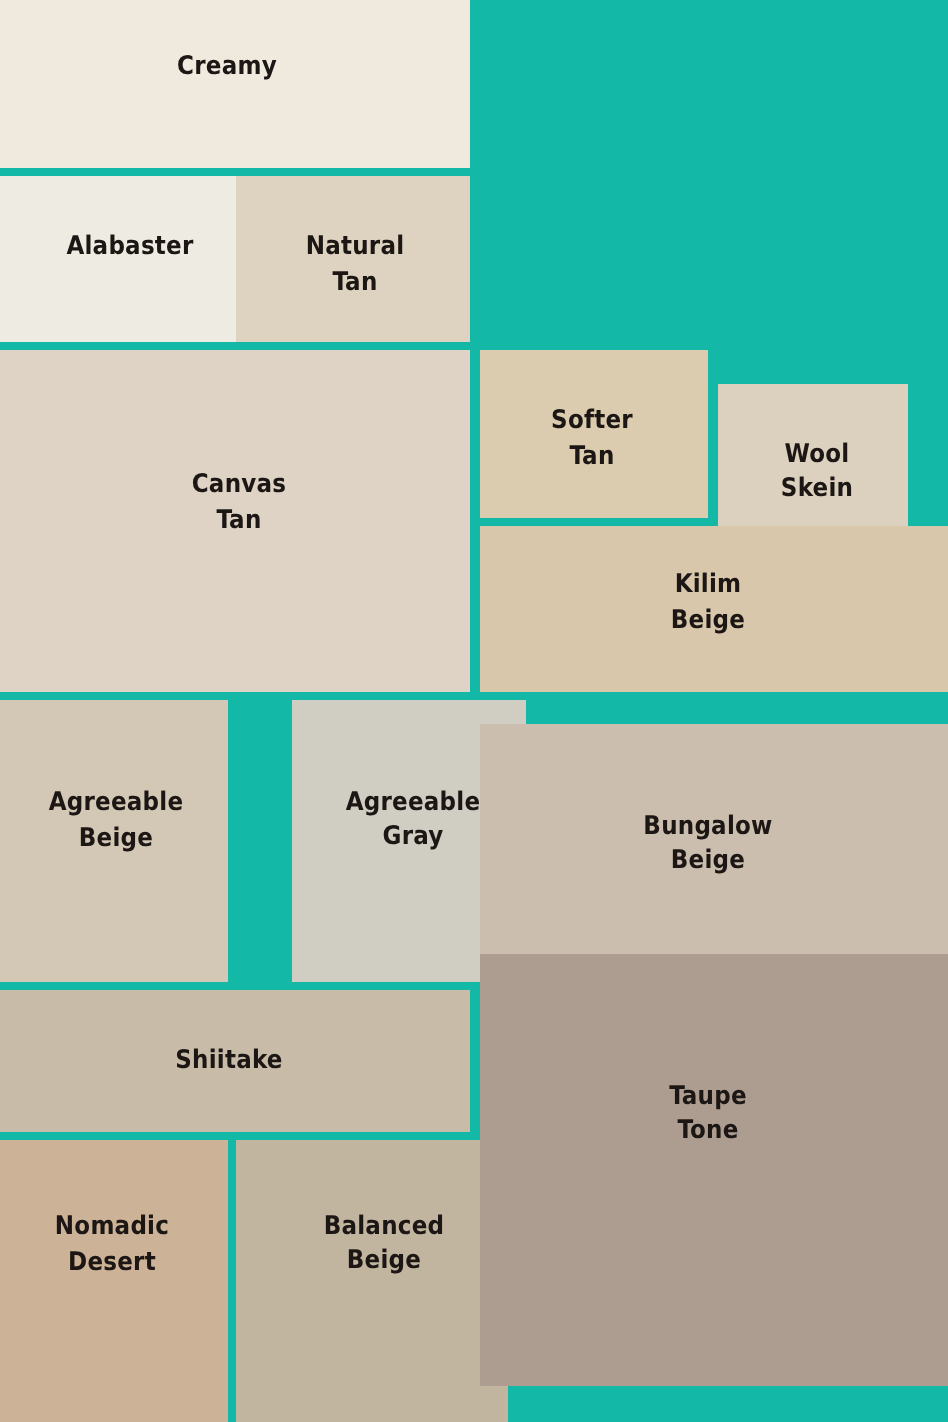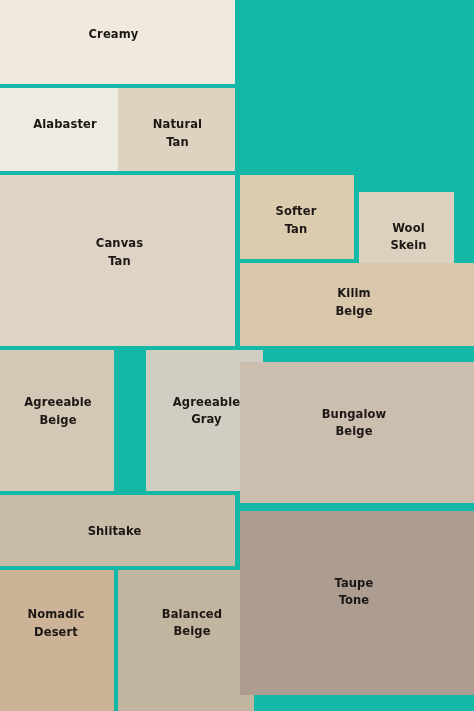--- a/index.html
+++ b/index.html
@@ -47,21 +47,21 @@
   #sw-canvas-tan       { left: 0px;   top: 175px; width: 235px; height: 171px; }
   #sw-softer-tan       { left: 240px; top: 175px; width: 114px; height: 84px;  }
   #sw-wool-skein       { left: 359px; top: 192px; width: 95px; height: 84px;  }
   #sw-kilim-beige      { left: 240px; top: 263px; width: 234px; height: 83px;  }
   #sw-accessible-beige { left: 0px;   top: 350px; width: 114px; height: 141px; }
   #sw-agreeable-gray   { left: 118px; top: 350px; width: 117px; height: 141px; margin-left: 28px; }
   #sw-bungalow-beige   { left: 240px; top: 362px; width: 234px; height: 141px; }
   #sw-shiitake         { left: 0px;   top: 495px; width: 235px; height: 71px;  }
   #sw-nomadic-desert   { left: 0px;   top: 570px; width: 114px; height: 141px; }
   #sw-balanced-beige   { left: 118px; top: 570px; width: 136px; height: 141px; }
-  #sw-taupe-tone       { left: 240px; top: 511px; width: 234px; height: 184px; }
+  #sw-taupe-tone       { left: 240px; top: 477px; width: 234px; height: 216px; }
 
   
   #sw-creamy           .swatch-label { top: 24.60px;  margin-left: -4px; }
   #sw-casa-blanca      .swatch-label { top: 57.50px;  margin-left: -3px; }
   #sw-alabaster        .swatch-label { top: 26.60px;  margin-left: 1px;  }
   #sw-natural-tan      .swatch-label { top: 27.30px;  margin-left: 1px;  }
   #sw-canvas-tan       .swatch-label { top: 59.30px;  margin-left: 2px;  }
   #sw-softer-tan       .swatch-label { top: 27.40px;  margin-left: -1px; }
   #sw-wool-skein       .swatch-label { top: 26.60px;  margin-left: 2px;  }
   #sw-kilim-beige      .swatch-label { top: 21.40px;  margin-left: -3px; }

